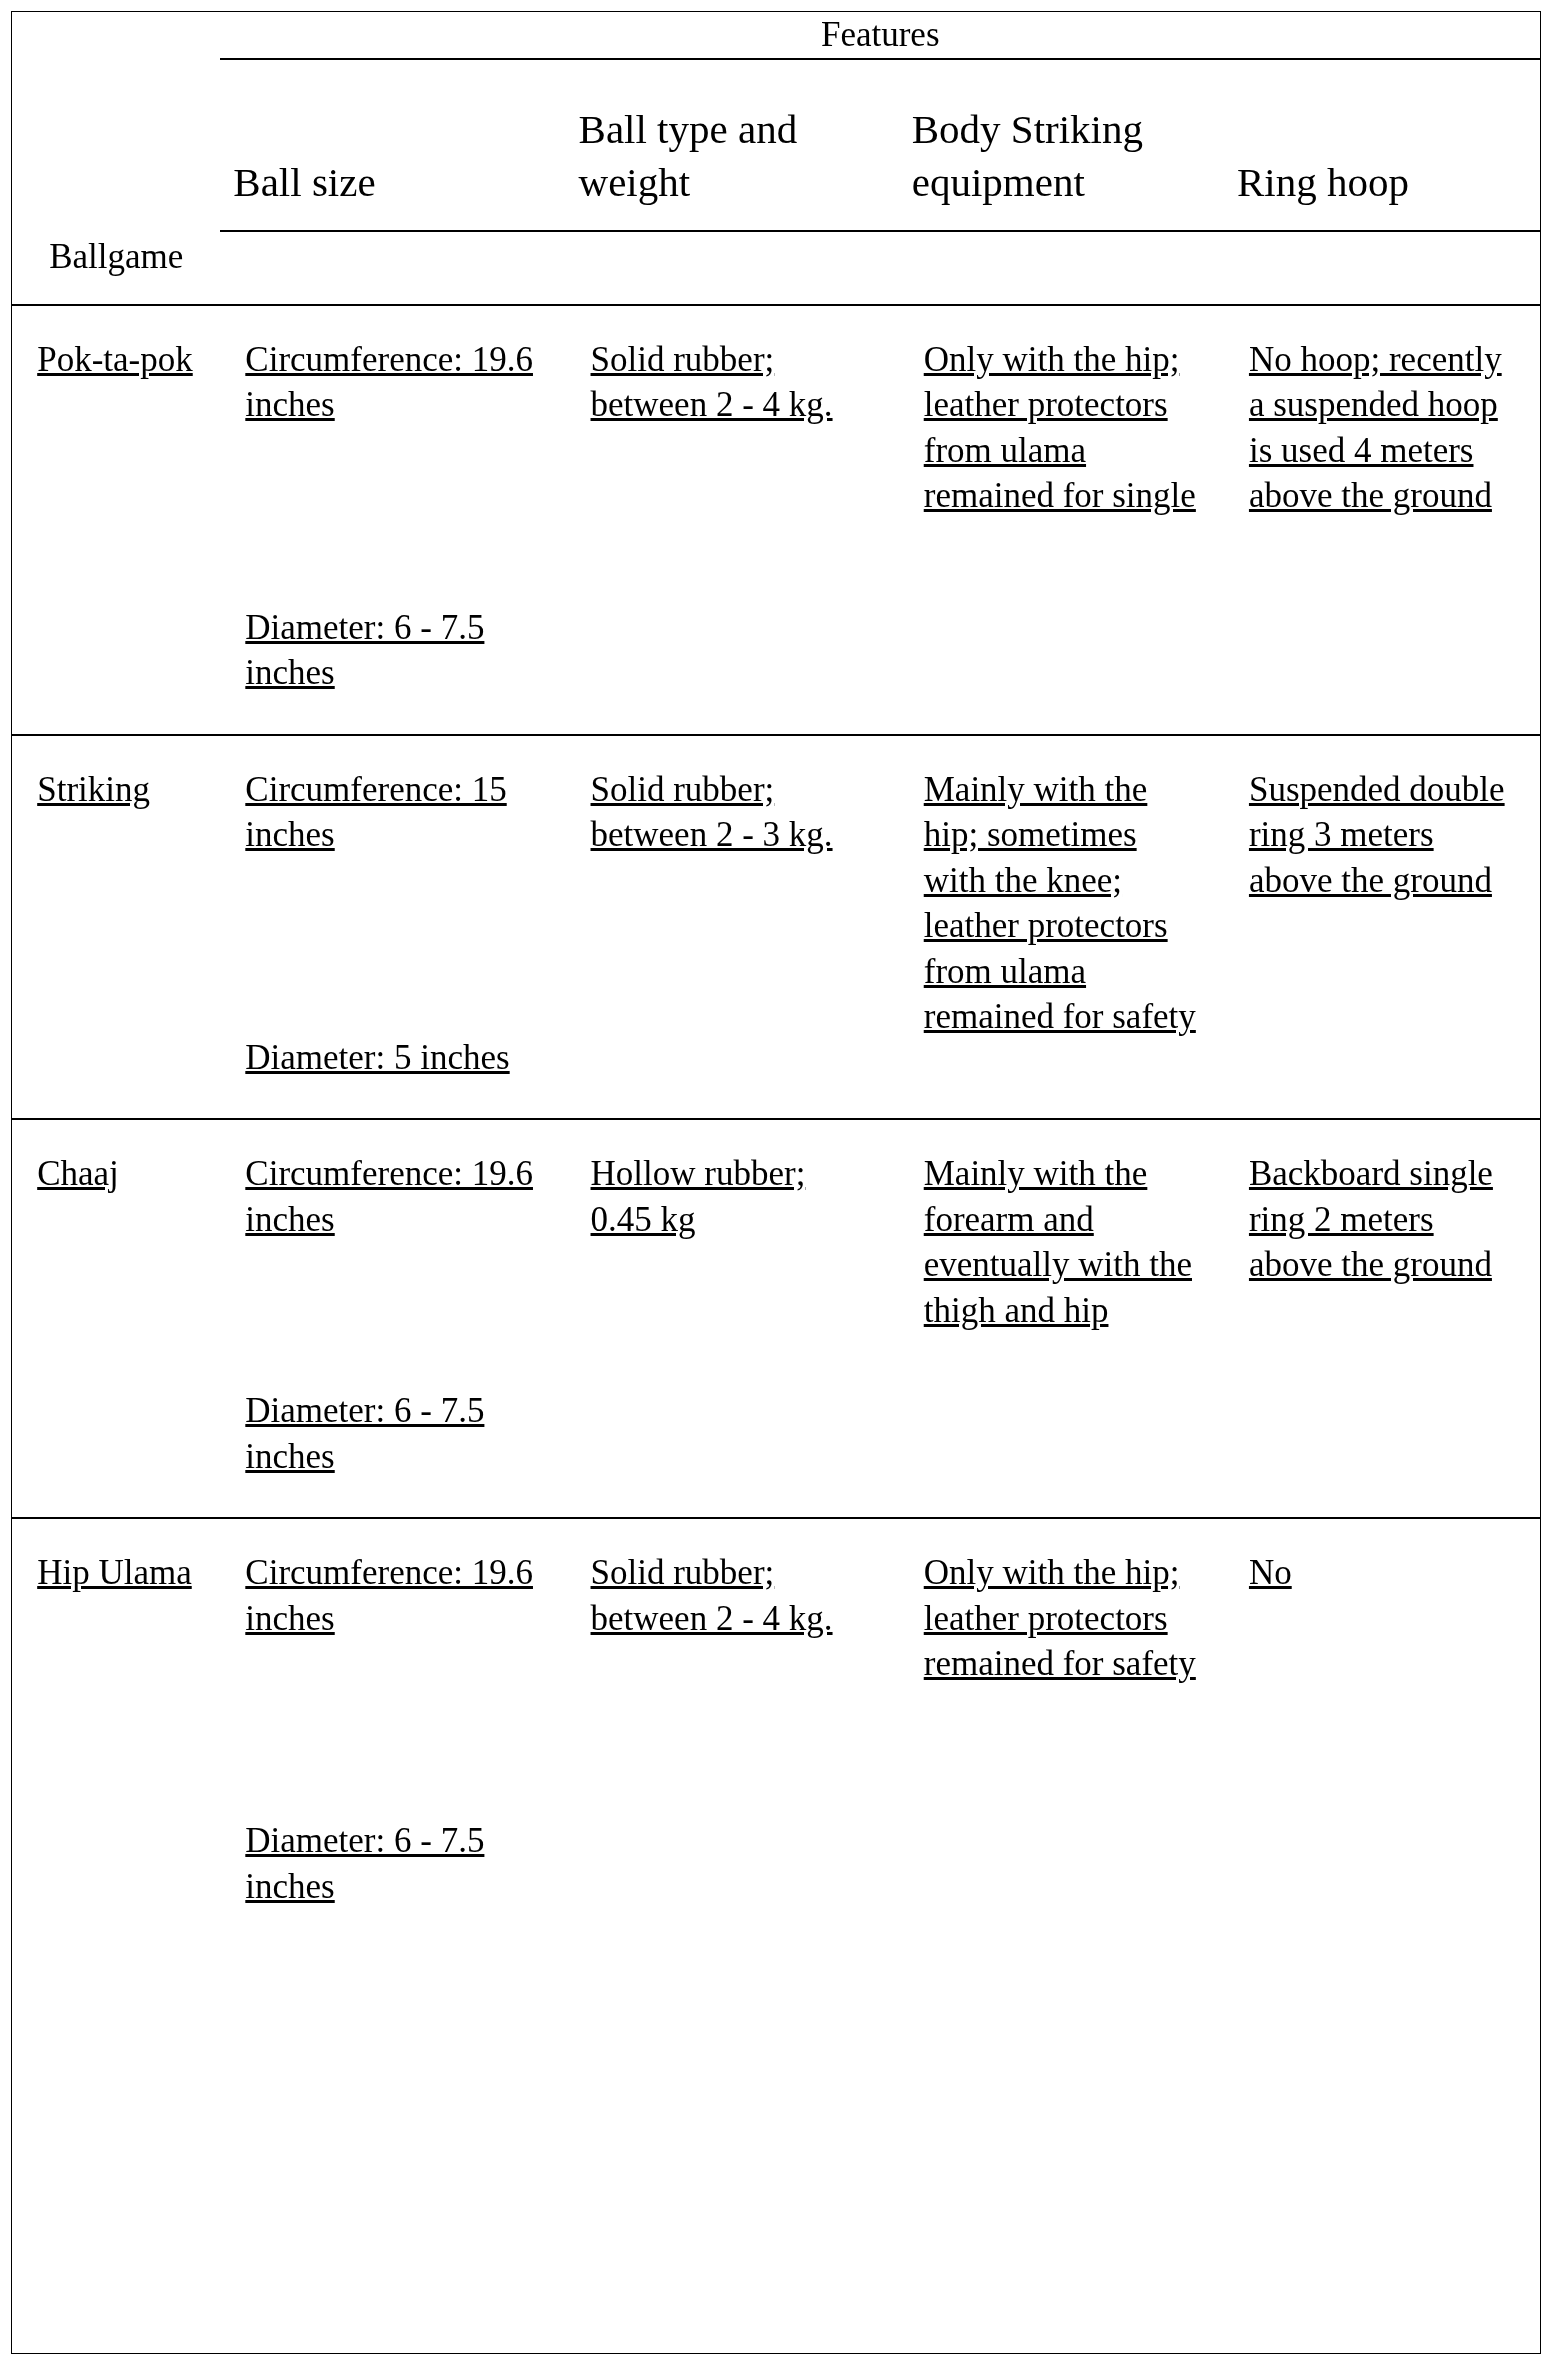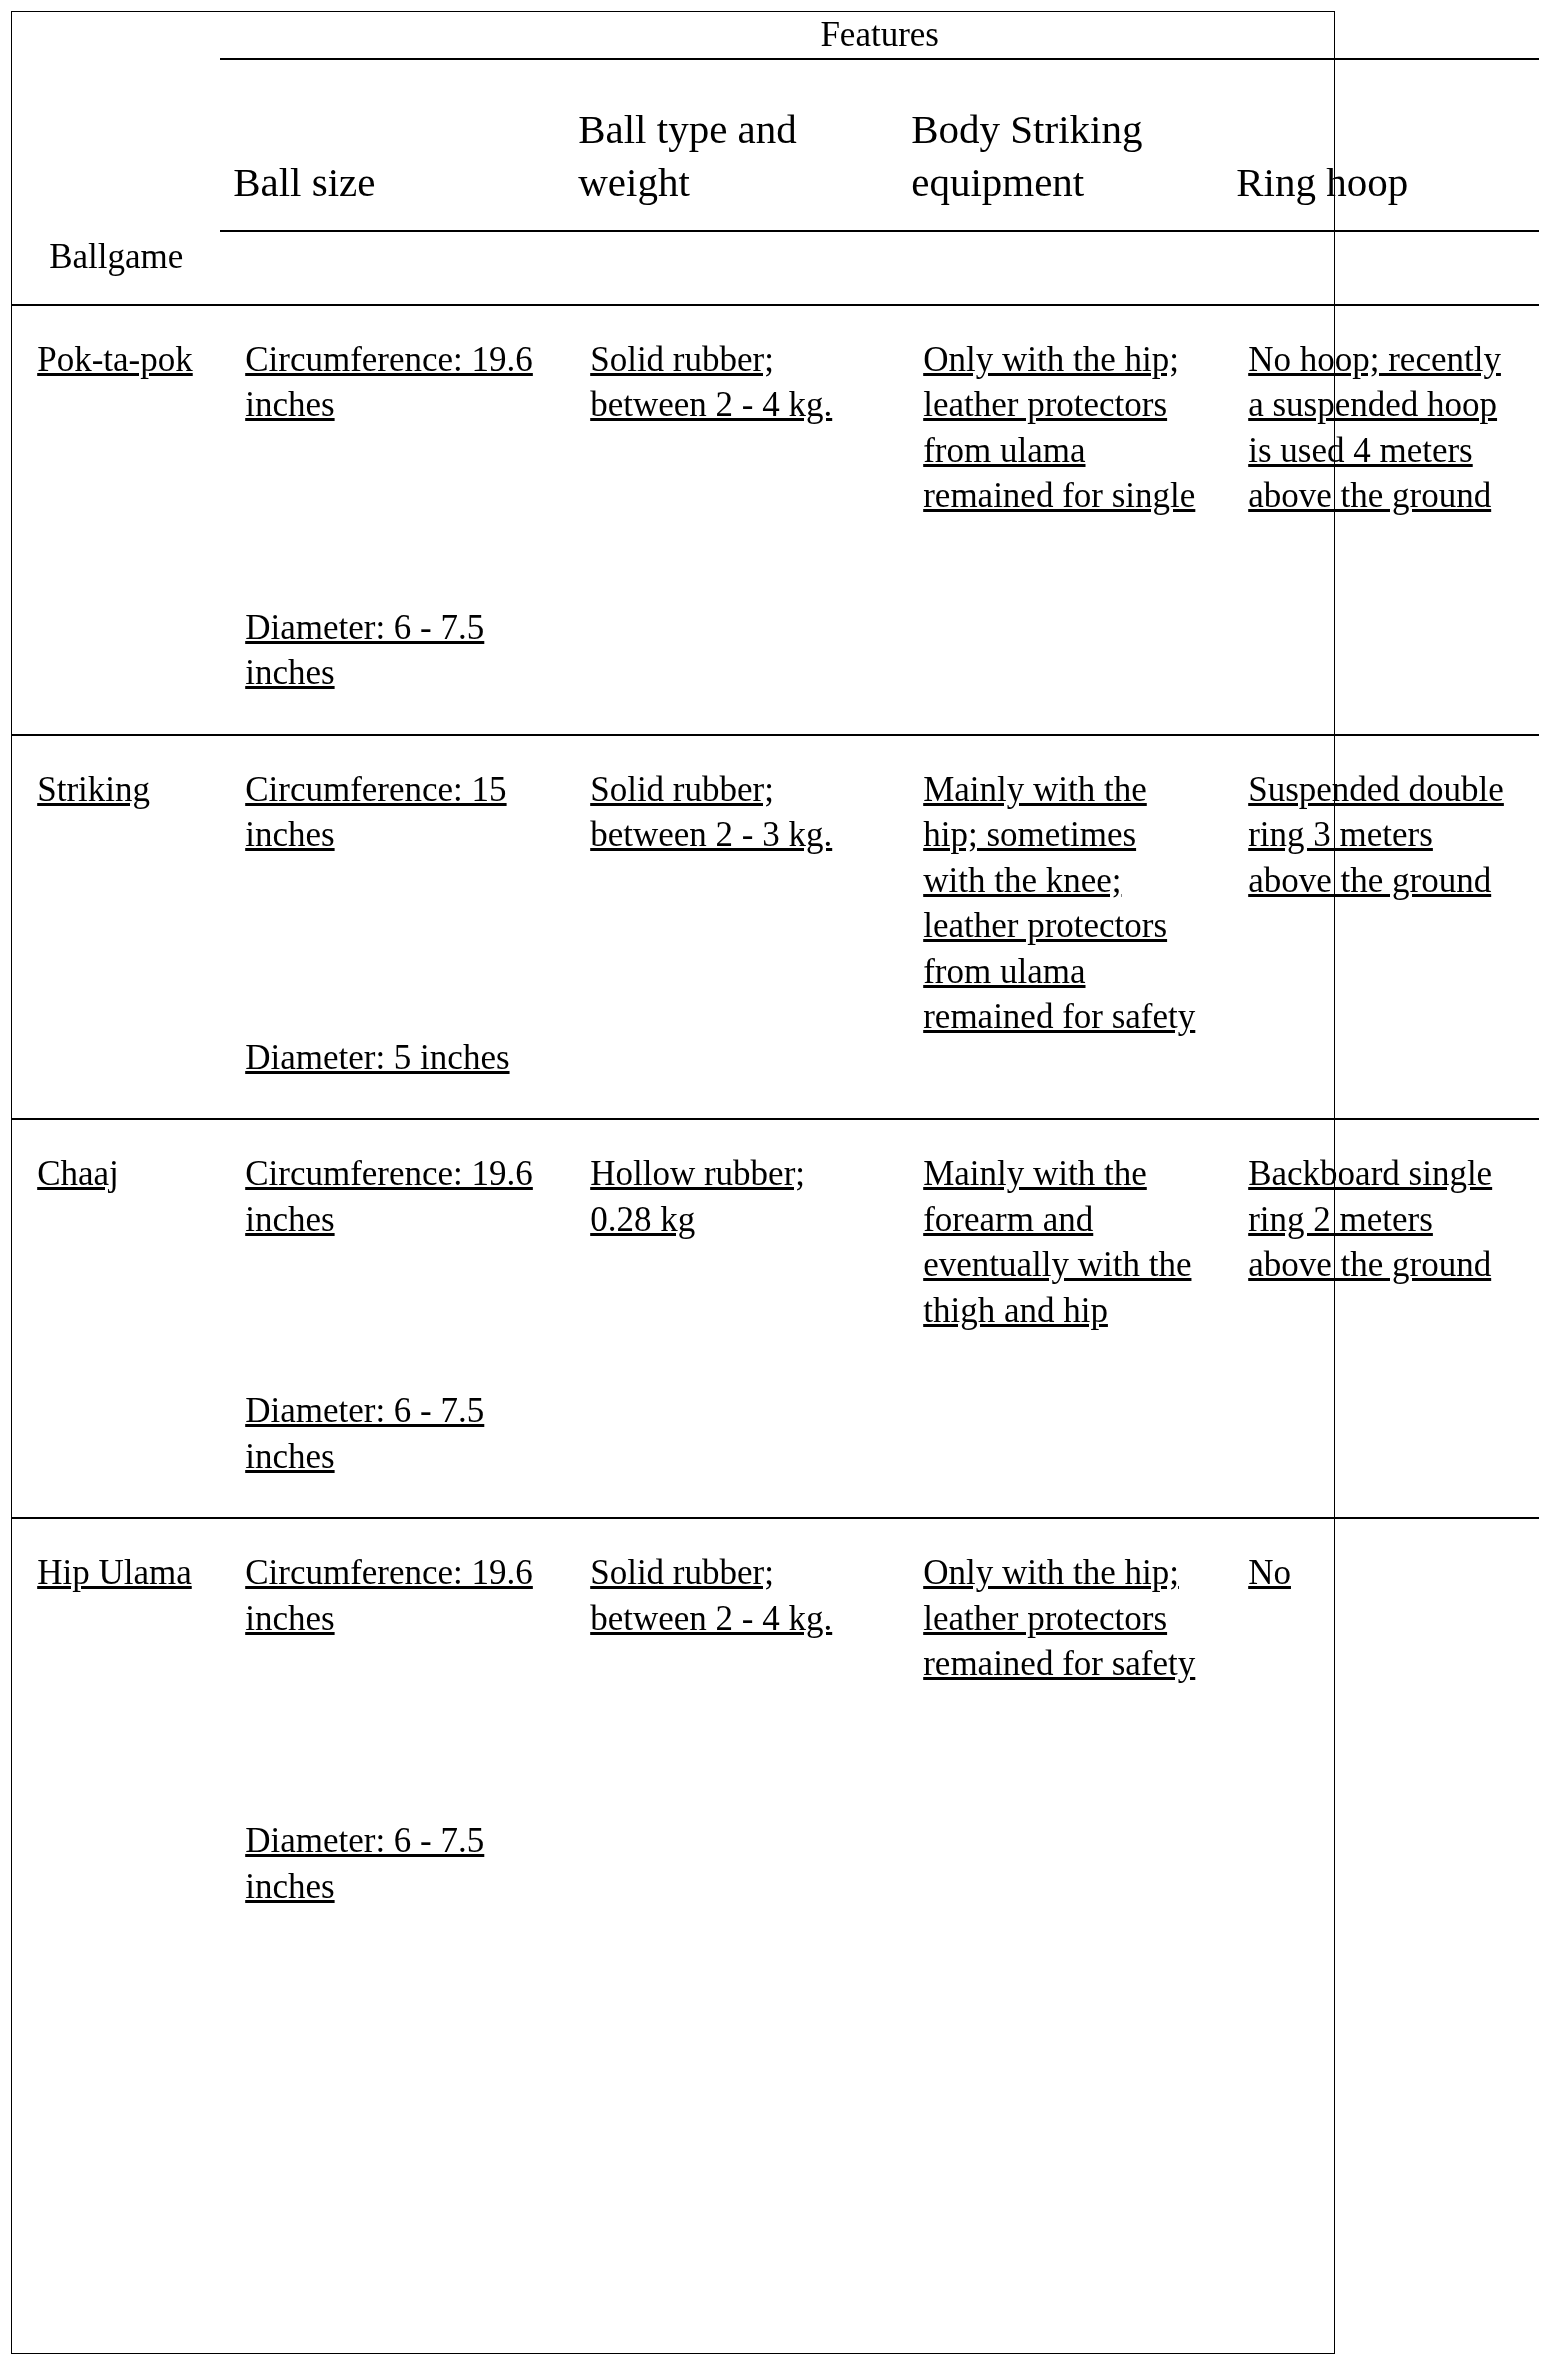--- a/index.html
+++ b/index.html
@@ -12,21 +12,21 @@
     height: 2373px;
     font-family: "Liberation Serif", "DejaVu Serif", serif;
     color: #000000;
     overflow: hidden;
   }
 
   #table-wrap {
     position: absolute;
     left: 11.2px;
     top: 11.2px;
-    width: 1324px;
+    width: 1530px;
     height: 2343px;
     border: 1.9px solid #000000;
     box-sizing: border-box;
     background: #ffffff;
   }
 
   table.ballgame-table {
     width: 100%;
     border-collapse: collapse;
     table-layout: fixed;
@@ -173,21 +173,21 @@
       <tr class="data-row">
         <td>
           <p class="cell-p">Chaaj</p>
         </td>
         <td>
           <p class="cell-p">Circumference: 19.6 inches</p>
           <div class="gap-md"></div>
           <p class="cell-p">Diameter: 6 - 7.5 inches</p>
         </td>
         <td>
-          <p class="cell-p">Hollow rubber; 0.28 kg</p>
+          <p class="cell-p">Hollow rubber; 0.45 kg</p>
         </td>
         <td>
           <p class="cell-p">Mainly with the forearm and eventually with the thigh and hip</p>
         </td>
         <td>
           <p class="cell-p">Backboard single ring 2 meters above the ground</p>
         </td>
       </tr>
 
       <tr class="data-row">

